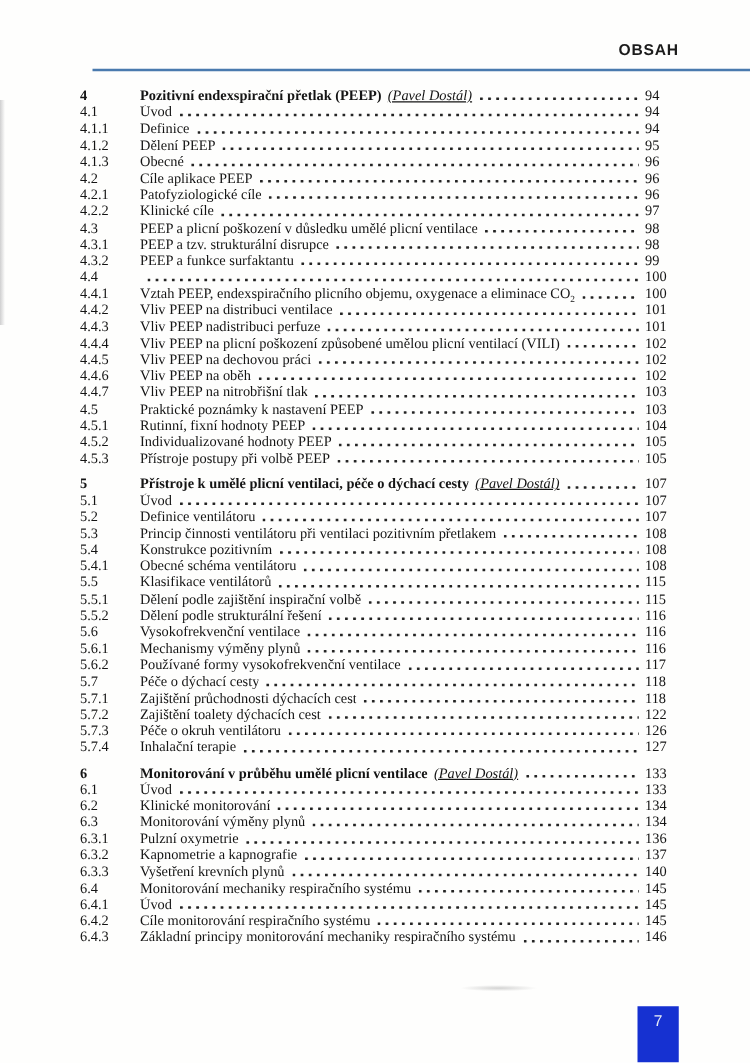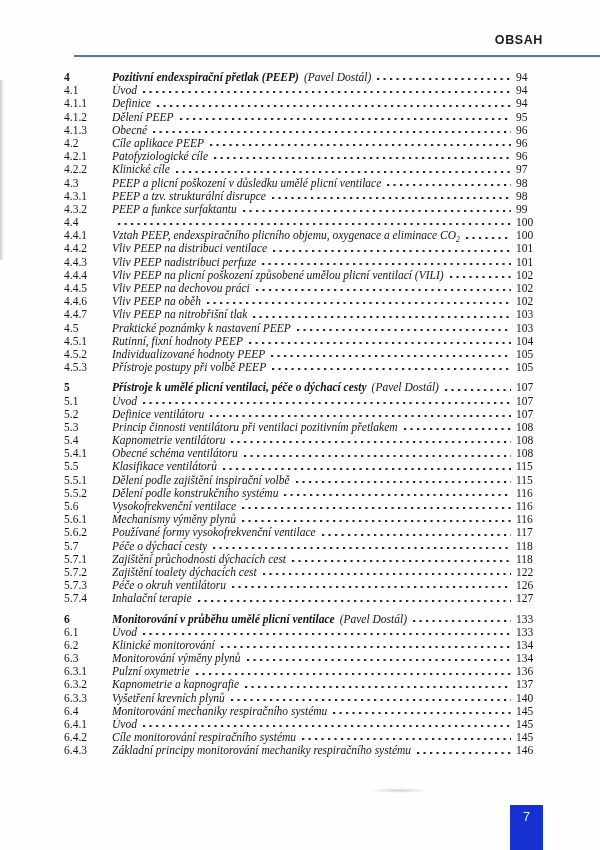--- a/index.html
+++ b/index.html
@@ -20,22 +20,22 @@
     background:var(--rule-blue,#4a7aae);
   }
   .toc { position:absolute; top:71px; left:64px; width:478px; }
   .toc-section + .toc-section { margin-top:7px; }
   .row {
     display:flex; align-items:baseline;
     height:13.2px; line-height:13.2px; font-size:11.5px;
     white-space:nowrap;
   }
   .row .num { flex:0 0 48px; }
-  .row .title { flex:0 1 auto; overflow:hidden;font-style:italic; }
-  .row .author { font-style:italic; margin-left:5px; }
+  .row .title { flex:0 1 auto; overflow:hidden; }
+  .row .author { font-style:italic; margin-left:5px;text-decoration:underline; }
   .row.chapter .num, .row.chapter .title { font-weight:bold; }
   .row .title sub { font-size:7.5px; line-height:0; }
   .dots {
     flex:1 1 8px; min-width:8px; height:2.4px; align-self:flex-end;
     margin:0 5px 3.5px 6px;
     background-image:radial-gradient(circle at 1.1px 1.2px, #222 1.05px, rgba(0,0,0,0) 1.5px);
     background-size:6.5px 2.4px; background-repeat:repeat-x;
   }
   .pagenum { flex:0 0 26px; text-align:left; }
   .page-box {
@@ -248,21 +248,21 @@
   </div>
         <div class="row">
     <span class="num">5.3</span>
     <span class="title">Princip činnosti ventilátoru při ventilaci pozitivním přetlakem</span>
 
     <span class="dots"></span>
     <span class="pagenum">108</span>
   </div>
         <div class="row">
     <span class="num">5.4</span>
-    <span class="title">Kapnometrie ventilátoru</span>
+    <span class="title">Konstrukce pozitivním</span>
 
     <span class="dots"></span>
     <span class="pagenum">108</span>
   </div>
         <div class="row">
     <span class="num">5.4.1</span>
     <span class="title">Obecné schéma ventilátoru</span>
 
     <span class="dots"></span>
     <span class="pagenum">108</span>
@@ -276,21 +276,21 @@
   </div>
         <div class="row">
     <span class="num">5.5.1</span>
     <span class="title">Dělení podle zajištění inspirační volbě</span>
 
     <span class="dots"></span>
     <span class="pagenum">115</span>
   </div>
         <div class="row">
     <span class="num">5.5.2</span>
-    <span class="title">Dělení podle konstrukčního systému</span>
+    <span class="title">Dělení podle strukturální řešení</span>
 
     <span class="dots"></span>
     <span class="pagenum">116</span>
   </div>
         <div class="row">
     <span class="num">5.6</span>
     <span class="title">Vysokofrekvenční ventilace</span>
 
     <span class="dots"></span>
     <span class="pagenum">116</span>

